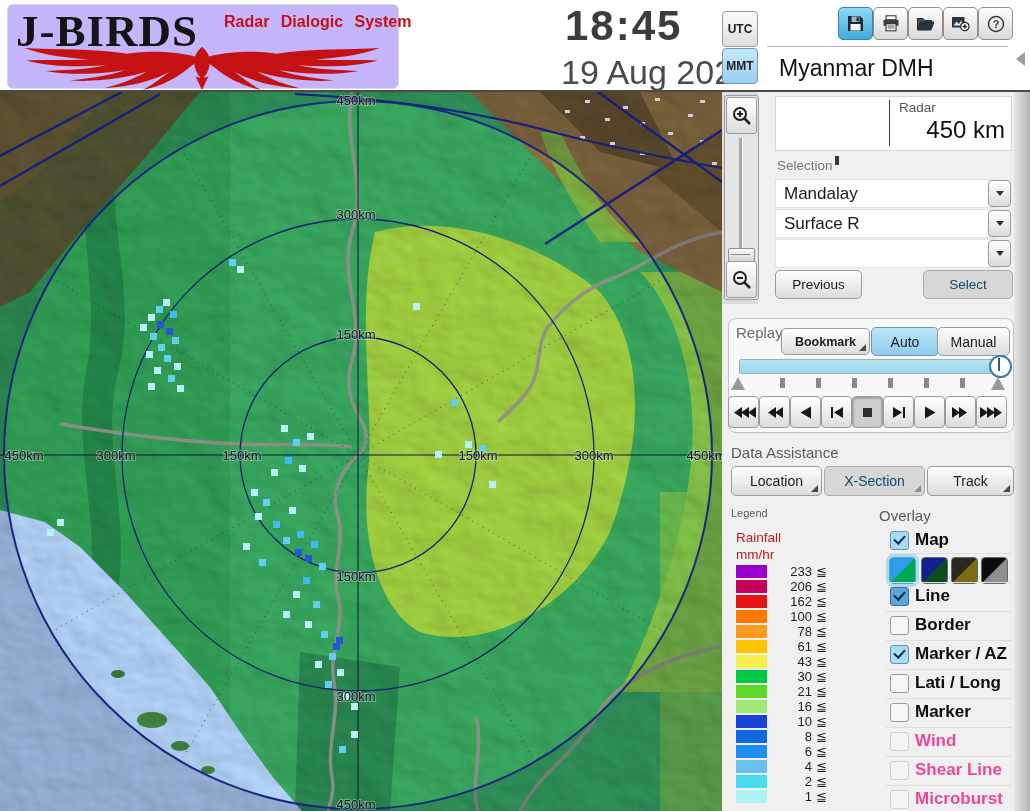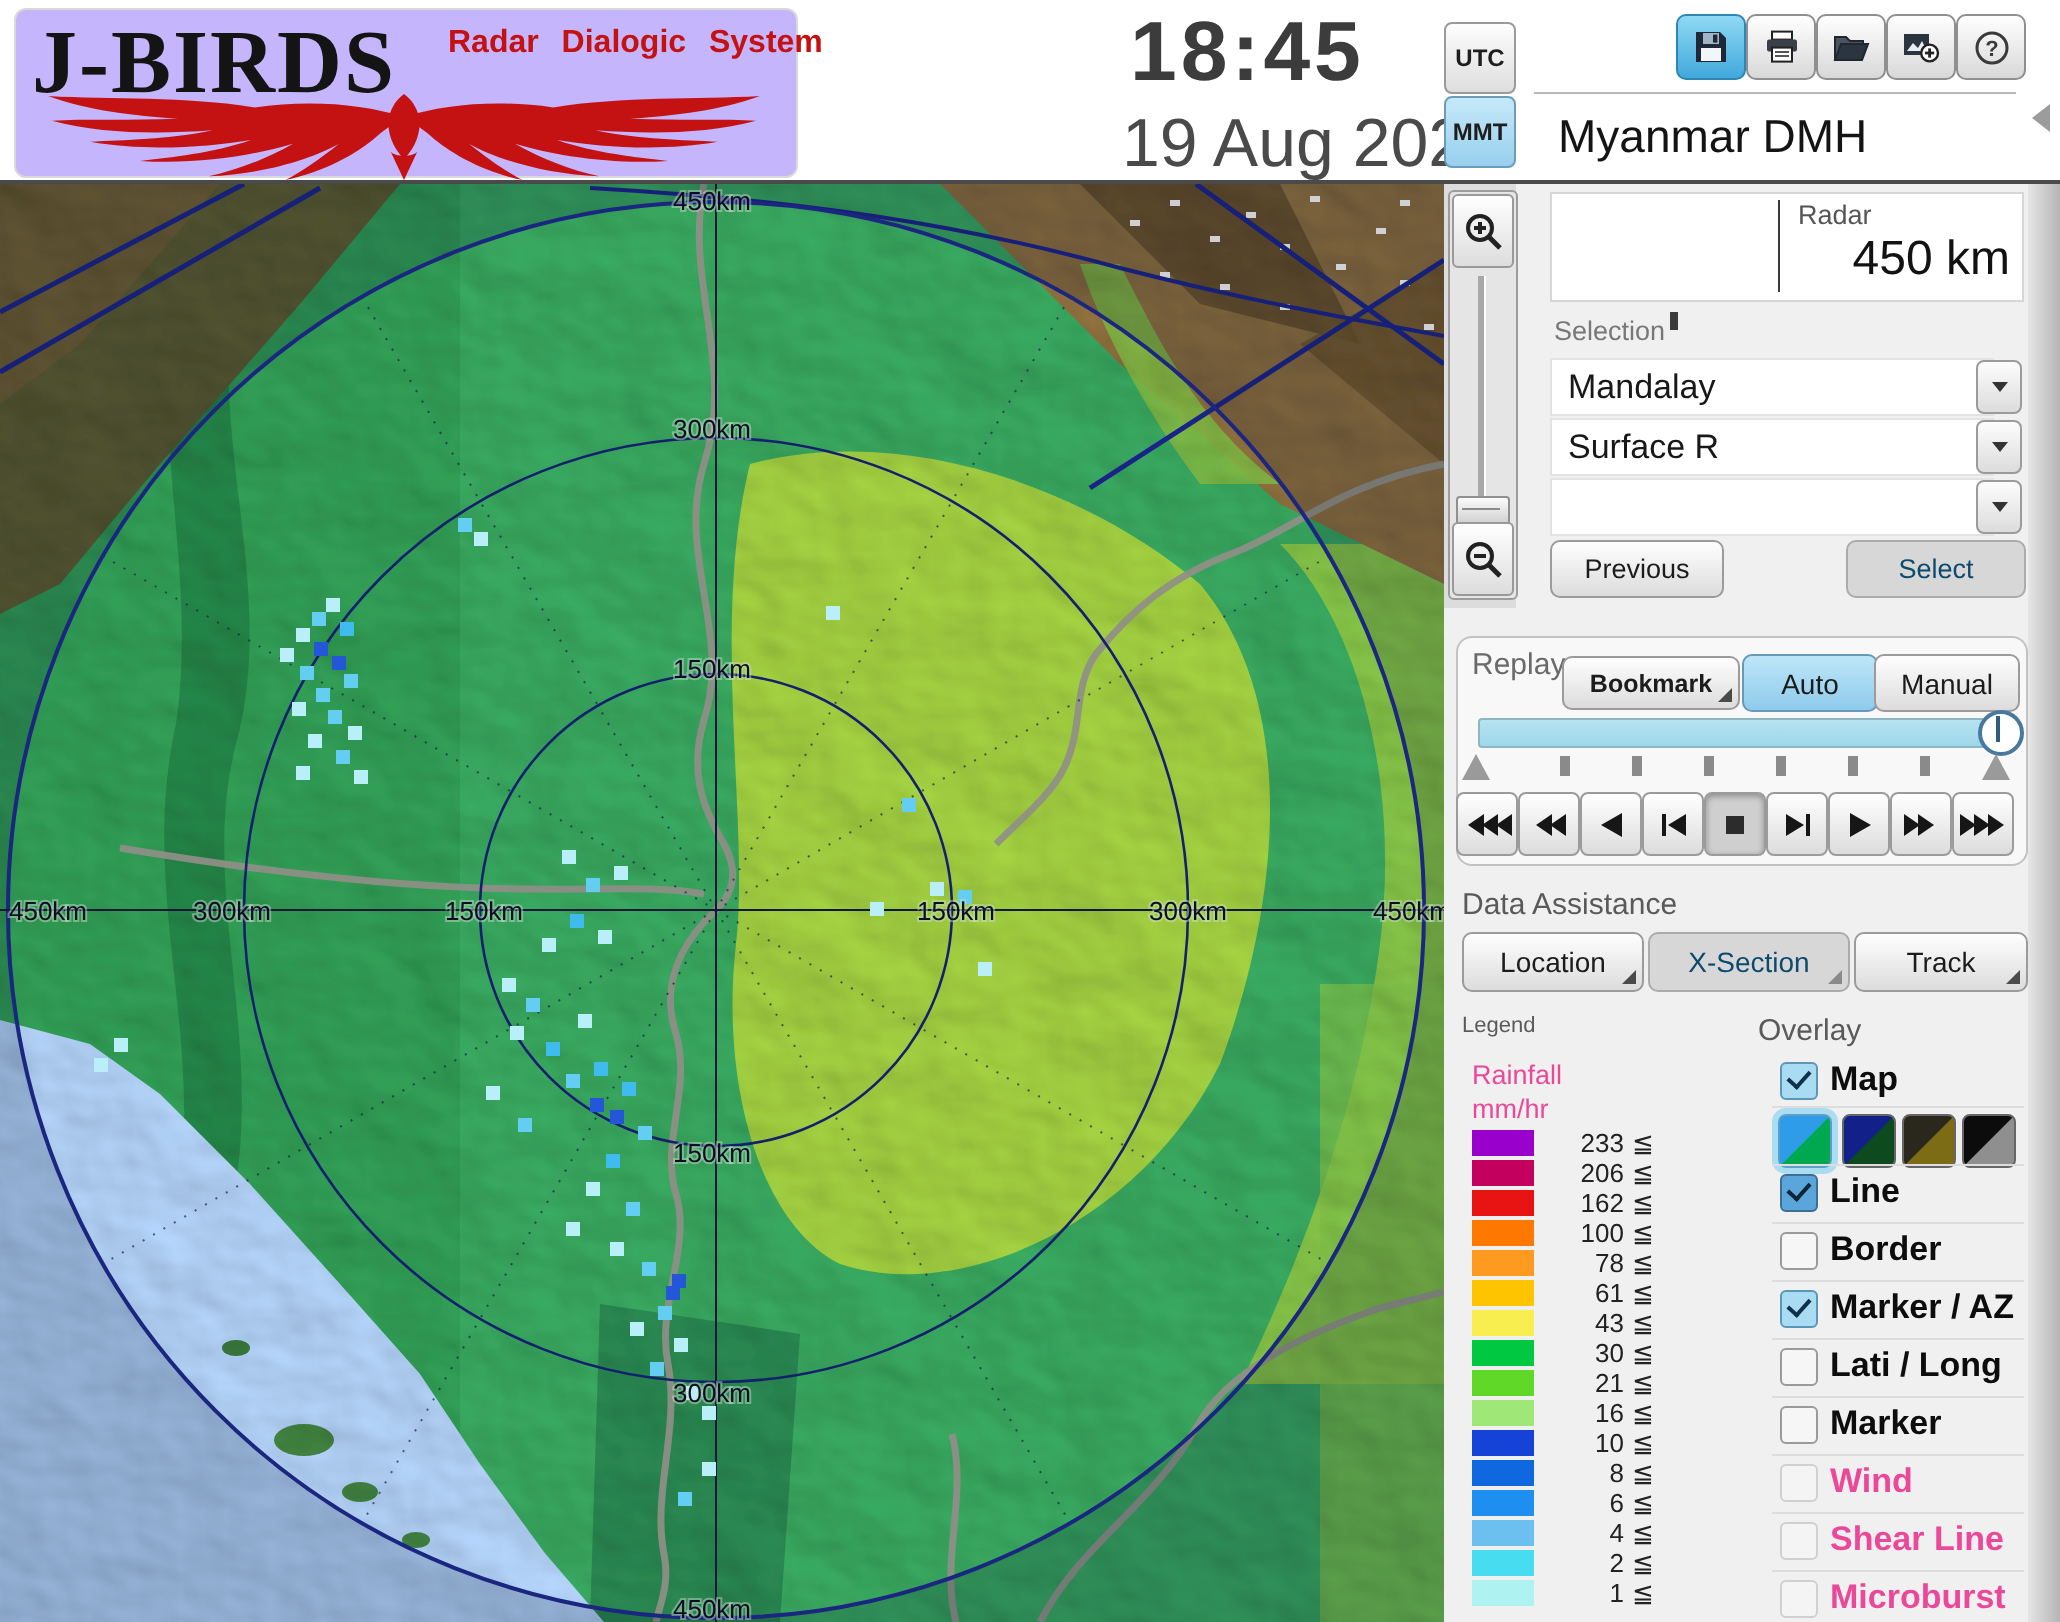--- a/index.html
+++ b/index.html
@@ -60,21 +60,21 @@
   .tick-tri{position:absolute;top:377px;width:0;height:0;border-left:7px solid transparent;border-right:7px solid transparent;border-bottom:13px solid #9a9a9a}
   .tick-sq{position:absolute;top:378px;width:5px;height:10px;background:#8a8a8a}
   .pb{position:absolute;top:396px;width:29px;height:30px;border:1px solid #9b9b9b;border-radius:4px;
       background:linear-gradient(#ffffff,#dcdcdc);display:flex;align-items:center;justify-content:center}
   .pb svg{fill:#161616}
   .pb-active{background:#cfcfcf;box-shadow:inset 0 1px 3px rgba(0,0,0,.35)}
 
   .da-label{position:absolute;left:731px;top:444px;font-size:15px;color:#5a5a5a}
   .legend-label{position:absolute;left:731px;top:507px;font-size:11px;color:#5a5a5a}
   .overlay-label{position:absolute;left:879px;top:507px;font-size:15px;color:#5a5a5a}
-  .lg-title{position:absolute;left:736px;font-size:13.5px;color:#ec4899}
+  .lg-title{position:absolute;left:736px;font-size:13.5px;color:#b91c1c}
   .lg-row{position:absolute;left:736px;width:130px;height:14px}
   .lg-sw{position:absolute;left:0;top:0;width:31px;height:13px}
   .lg-val{position:absolute;left:34px;top:-1px;width:42px;text-align:right;font-size:13px;color:#222}
   .lg-le{position:absolute;left:80px;top:-1px;font-size:13px;color:#222}
 
   .ov-row{position:absolute;left:888px;width:124px;height:24px}
   .cb{position:absolute;left:2px;top:1px;width:17px;height:17px;background:#f6f6f6;border:1px solid #9a9a9a;border-radius:3px}
   .chk{display:none;width:9px;height:5px;border-left:2.5px solid #10314e;border-bottom:2.5px solid #10314e;transform:rotate(-48deg);margin:3px auto 0}
   .ov-label{position:absolute;left:27px;top:0;font-size:17px;font-weight:bold;color:#0d0d0d;white-space:nowrap}
   .checked .cb{background:#a9dcf3;border-color:#5c97b8}

